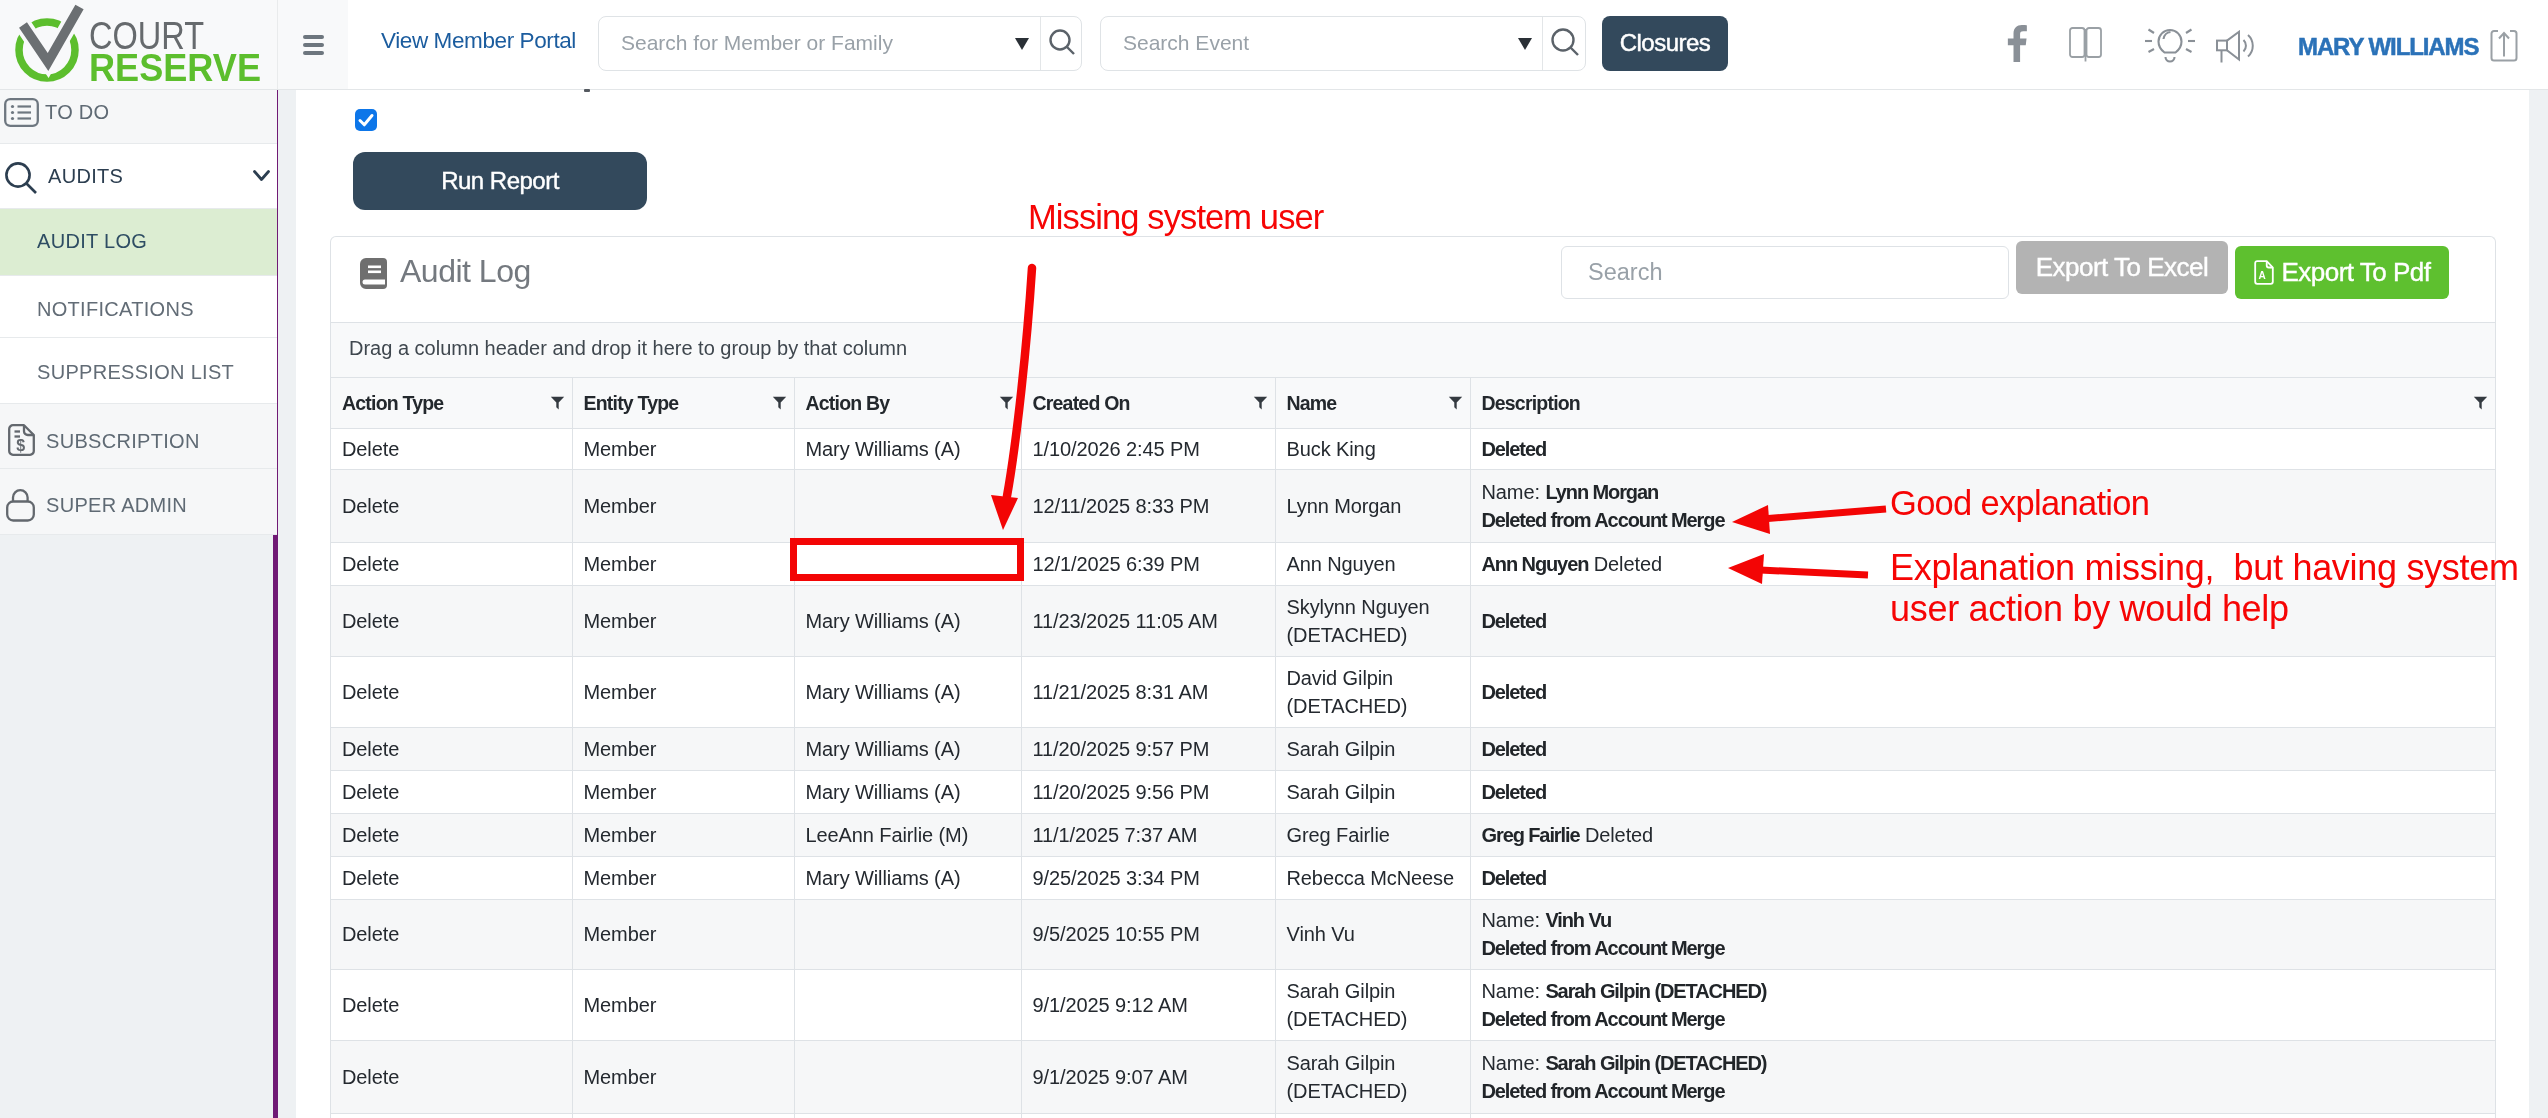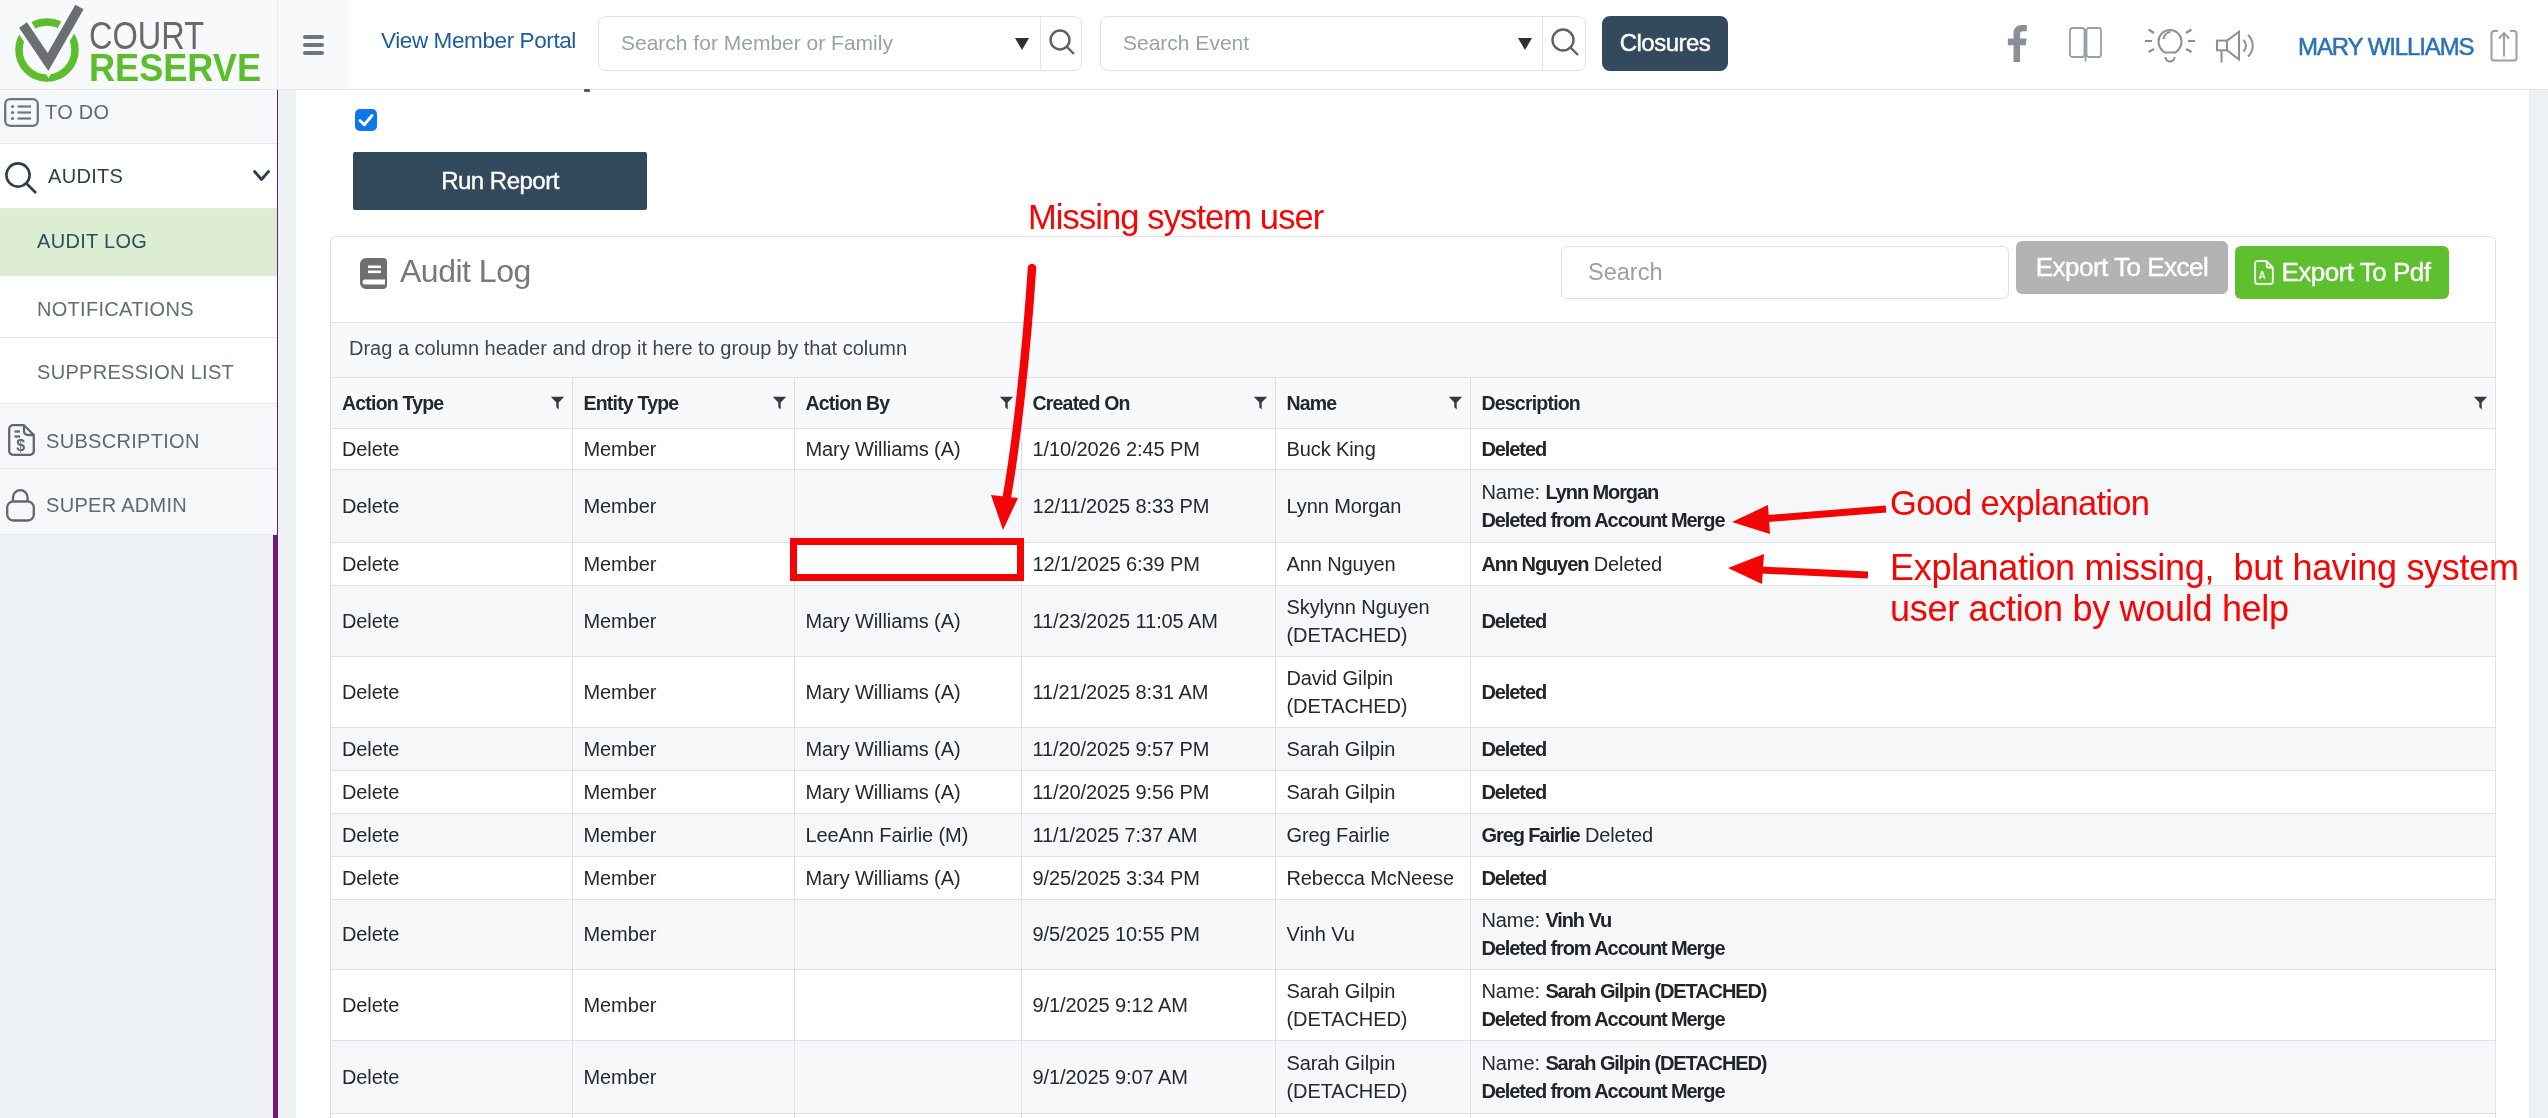--- a/index.html
+++ b/index.html
@@ -12,31 +12,31 @@
 #topbar { position:absolute; left:0; top:0; width:2548px; height:90px; background:#fff; border-bottom:1px solid #e3e6e8; z-index:5; }
 #logoblock { position:absolute; left:0; top:0; width:278px; height:89px; background:#f8f9fa; border-right:1px solid #e9ebec; }
 #hamblock { position:absolute; left:278px; top:0; width:70px; height:89px; background:#f8f9fa; }
 .hambar { position:absolute; left:303px; width:21px; height:4px; background:#6d767e; border-radius:2px; }
 #vmp { position:absolute; left:381px; top:28px; font-size:22.5px; color:#1b5c9e; font-weight:400; letter-spacing:-0.4px; }
 .searchwidget { position:absolute; top:16px; height:55px; background:#fff; border:1px solid #dfe3e6; border-radius:8px; }
 .swdivider { position:absolute; top:0; width:1px; height:53px; background:#e3e6e8; }
 .swplaceholder { position:absolute; top:14px; font-size:21px; color:#99a1a8; }
 .swtriangle { position:absolute; width:0; height:0; border-left:7px solid transparent; border-right:7px solid transparent; border-top:12px solid #2a3036; }
 #closures { position:absolute; left:1602px; top:16px; width:126px; height:55px; background:#33495c; border-radius:8px; color:#fff; font-size:24px; font-weight:400; text-align:center; line-height:54px; letter-spacing:-0.5px; -webkit-text-stroke:0.45px #fff; }
-#maryw { position:absolute; left:2298px; top:33px; font-size:24px; font-weight:400; color:#2b72b8; letter-spacing:-1.1px; -webkit-text-stroke:0.5px #2b72b8; }
+#maryw { position:absolute; left:2298px; top:33px; font-size:24px; font-weight:700; color:#2b72b8; letter-spacing:-1.1px; -webkit-text-stroke:0.5px #2b72b8; }
 
 
 #sidebar { position:absolute; left:0; top:90px; width:278px; height:1028px; background:#eef1f3; border-right:5px solid #701a75; z-index:4; }
 .sbitem { position:absolute; left:0; width:277px; border-bottom:1px solid #e7eaec; }
 .sbtext { position:absolute; font-size:20px; letter-spacing:0.3px; }
 
 
 #content { position:absolute; left:296px; top:90px; width:2233px; height:1028px; background:#fff; z-index:1; }
 #checkbox { position:absolute; left:355px; top:109px; width:22px; height:22px; background:#0d76e9; border-radius:5px; z-index:2; }
-#runreport { position:absolute; left:353px; top:152px; width:294px; height:58px; background:#33495c; border-radius:2px; color:#fff; font-size:24px; font-weight:500; letter-spacing:-0.5px; text-align:center; line-height:57px; z-index:2; -webkit-text-stroke:0.4px #fff; }
+#runreport { position:absolute; left:353px; top:152px; width:294px; height:58px; background:#33495c; border-radius:12px; color:#fff; font-size:24px; font-weight:500; letter-spacing:-0.5px; text-align:center; line-height:57px; z-index:2; -webkit-text-stroke:0.4px #fff; }
 #card { position:absolute; left:330px; top:236px; width:2166px; height:882px; background:#fff; border:1px solid #dee2e6; border-radius:6px 6px 0 0; border-bottom:none; z-index:2; }
 #cardtitle { position:absolute; left:69px; top:16px; font-size:32px; color:#74797f; letter-spacing:-0.5px; }
 #searchbox { position:absolute; left:1230px; top:9px; width:448px; height:53px; border:1px solid #dee2e6; border-radius:6px; }
 #btnexcel { position:absolute; left:1685px; top:4px; width:212px; height:53px; background:#b3b3b3; border-radius:6px; color:#fff; font-size:26px; font-weight:400; letter-spacing:-0.5px; text-align:center; line-height:52px; -webkit-text-stroke:0.4px #fff; }
 #btnpdf { position:absolute; left:1904px; top:9px; width:214px; height:53px; background:#5ec02f; border-radius:6px; color:#fff; font-size:26px; font-weight:400; letter-spacing:-0.5px; text-align:center; line-height:52px; -webkit-text-stroke:0.4px #fff; }
 #dragband { position:absolute; left:0; top:85px; width:2164px; height:56px; background:#f8f9fa; border-top:1px solid #dee2e6; border-bottom:1px solid #dee2e6; }
 #dragband span { position:absolute; left:18px; top:14px; font-size:20px; color:#3f474e; }
 
 
 #tbl { position:absolute; left:0; top:141px; border-collapse:collapse; table-layout:fixed; width:2164px; }

